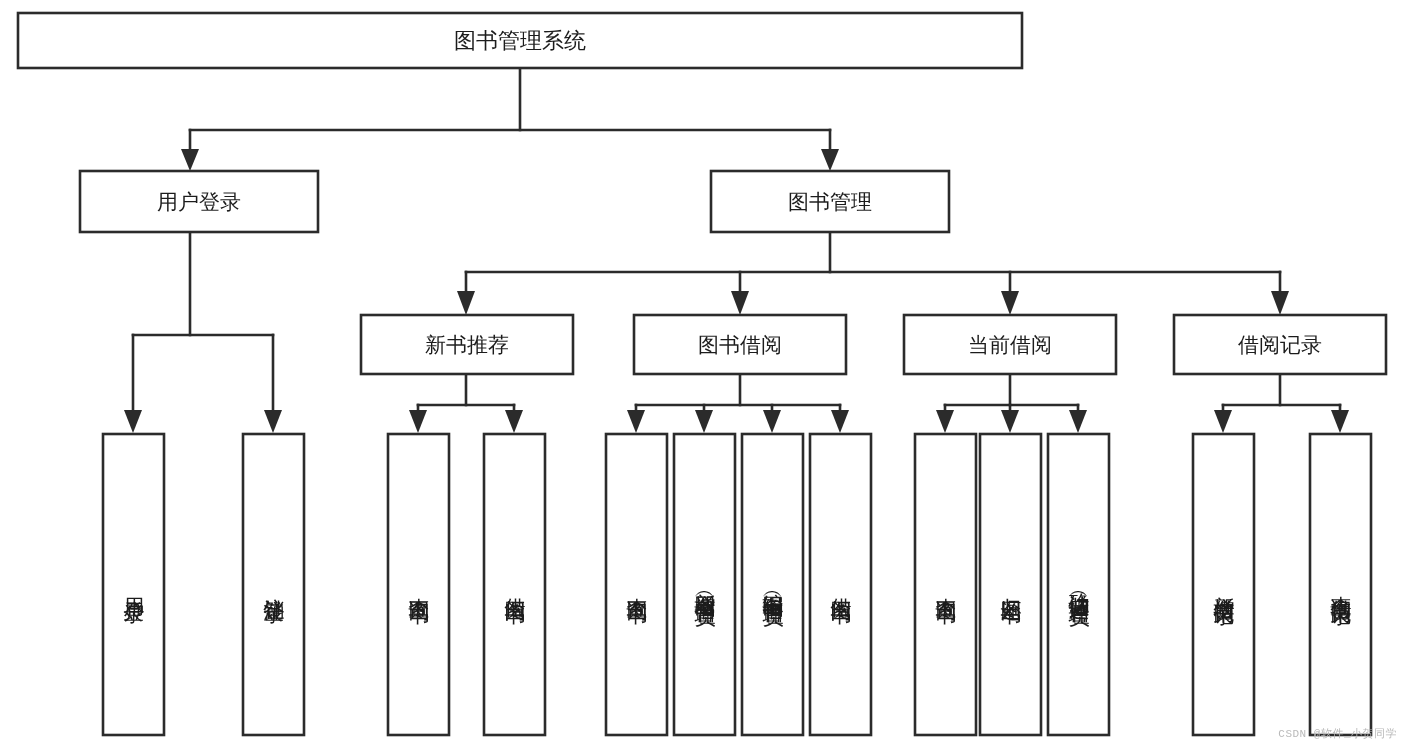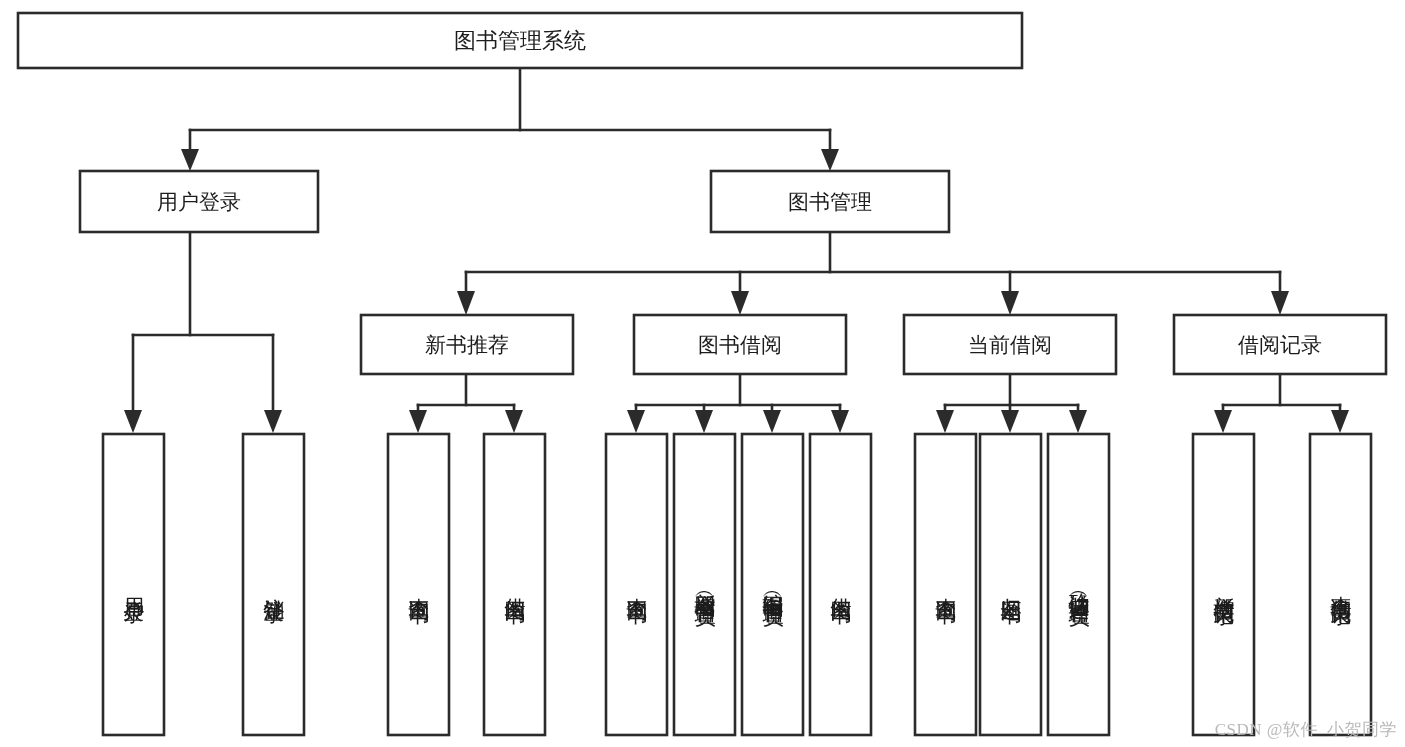--- a/index.html
+++ b/index.html
@@ -70,22 +70,22 @@
     font-size: 21px;
     line-height: 1.18;
     letter-spacing: 2px;
     color: #1c1c1c;
     white-space: nowrap;
   }
   .watermark {
     position: absolute;
     right: 8px;
     bottom: 6px;
-    font-family: Liberation Serif, serif;
-    font-size: 17px;
+    font-family: Liberation Mono, monospace;
+    font-size: 11px;
     color: #b9b9b9;
     letter-spacing: 0.5px;
     user-select: none;
   }
 </style>
 </head>
 <body>
 
 <div id="diagram-root">
 

